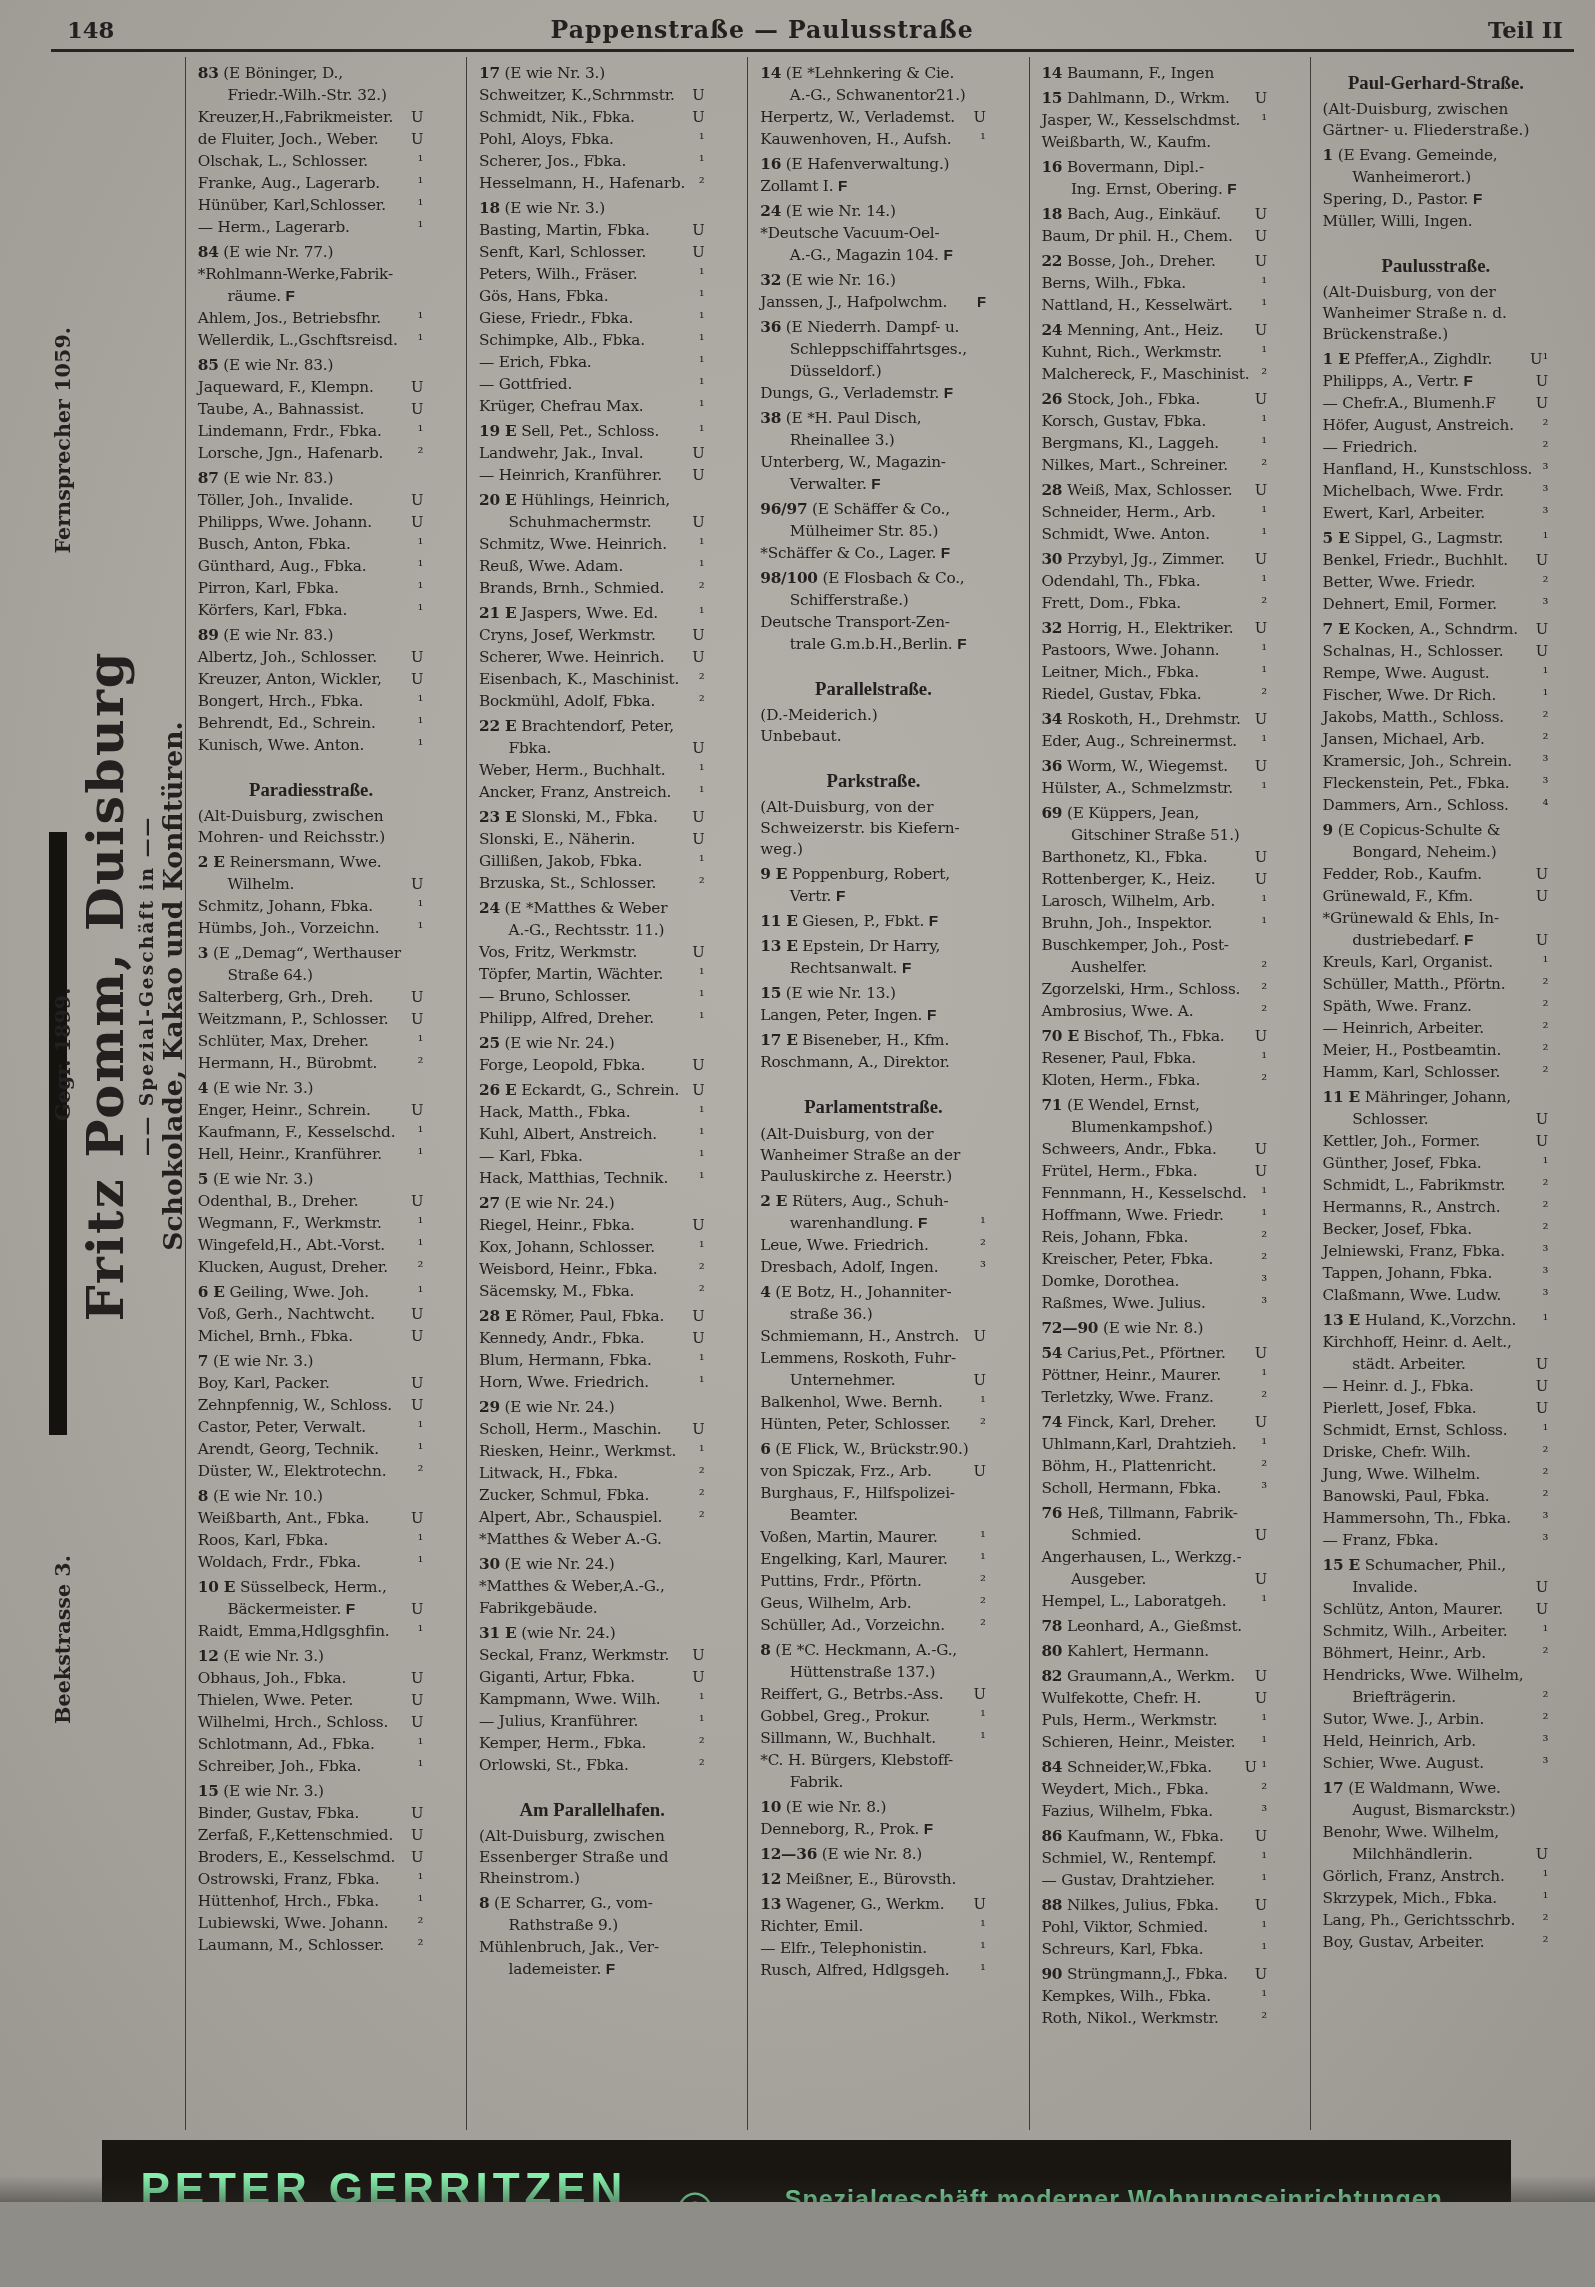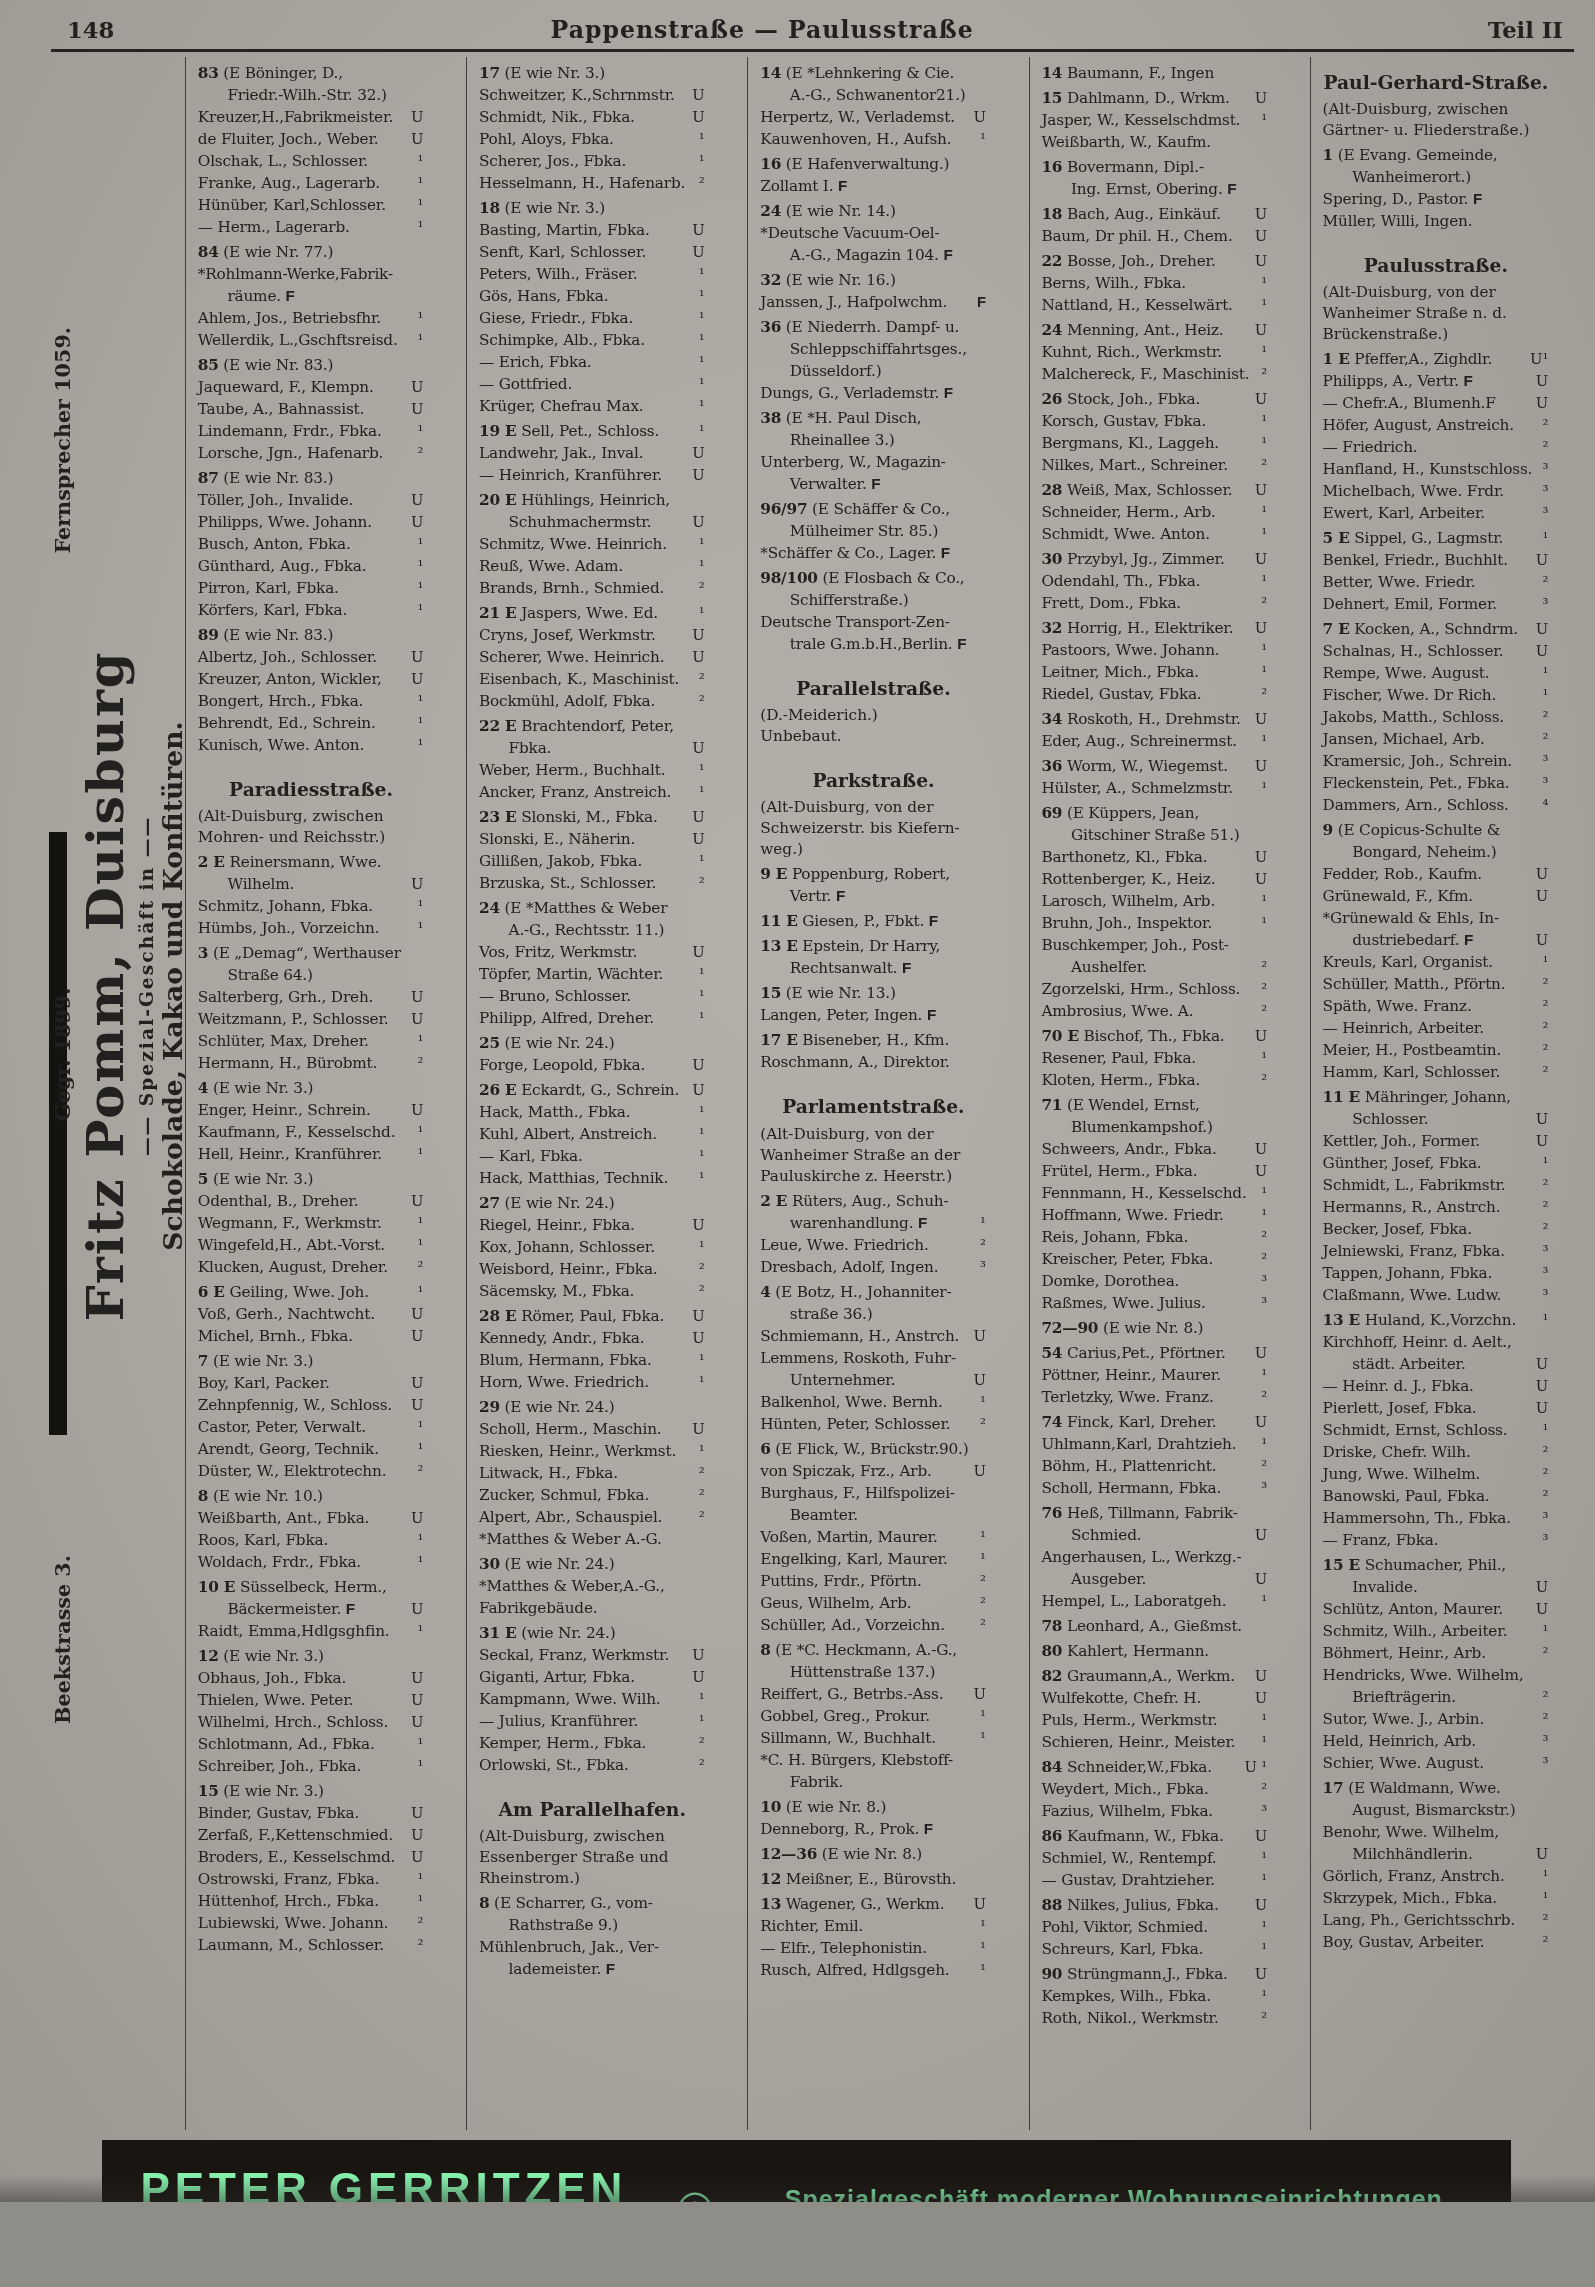--- a/index.html
+++ b/index.html
@@ -27,21 +27,21 @@
   
   .cols{position:absolute;left:185px;top:57px;right:41px;height:2073px;display:flex;overflow:hidden;gap:36px;}
   .col{flex:1 1 0;border-left:1.6px solid #403d38;padding:2px 5.9px 0 11.8px;overflow:hidden;}
   .col:first-child{border-left:1.6px solid #403d38;}
   .ln{position:relative;white-space:nowrap;font-size:15.3px;line-height:22px;letter-spacing:-0.2px;}
   .ln.cont{padding-left:29.6px;}
   .ln.house{margin-top:3px;}
   .ln b{font-weight:bold;}
   .mark{position:absolute;right:1px;top:0;font-size:14.8px;}
   .f{font-family:"Liberation Sans",sans-serif;font-weight:bold;}
-  .street{font-size:18.7px;font-weight:bold;text-align:center;margin:11.8px 0 4.9px;line-height:23.6px;}
+  .street{font-size:18.7px;font-weight:bold;text-align:center;margin:11.8px 0 4.9px;line-height:23.6px;font-family:Liberation Serif, serif;}
   .desc{font-size:15.3px;text-align:left;line-height:21px;}
   .gap{height:9.9px;}
   
   .footad{position:absolute;left:102px;right:85px;top:2140px;height:130px;background:#191612;
     color:#86efac;display:flex;align-items:center;}
   .footad .left{flex:0 0 40%;text-align:center;}
   .footad .gname{font-family:"Liberation Sans",sans-serif;font-weight:bold;font-size:44px;letter-spacing:4.9px;line-height:51px;}
   .footad .gaddr{font-size:24.6px;font-weight:bold;margin-top:5px;letter-spacing:1px;}
   .footad .emblem{flex:0 0 59px;font-size:43px;text-align:center;}
   .footad .right{flex:1;text-align:center;}

